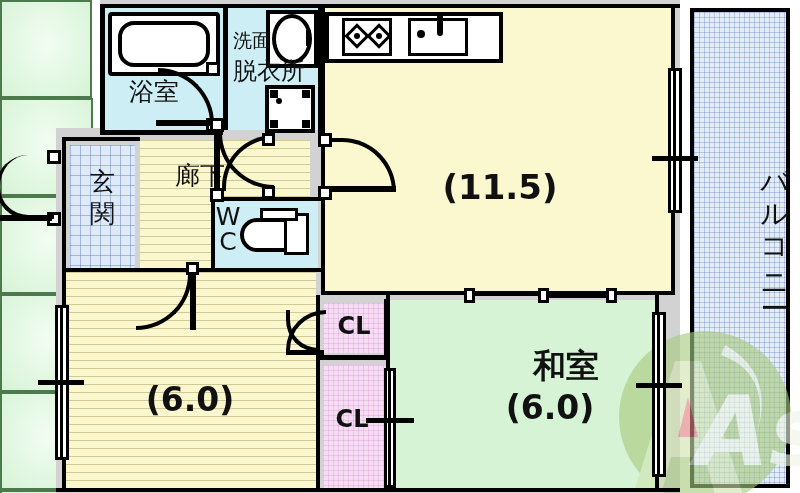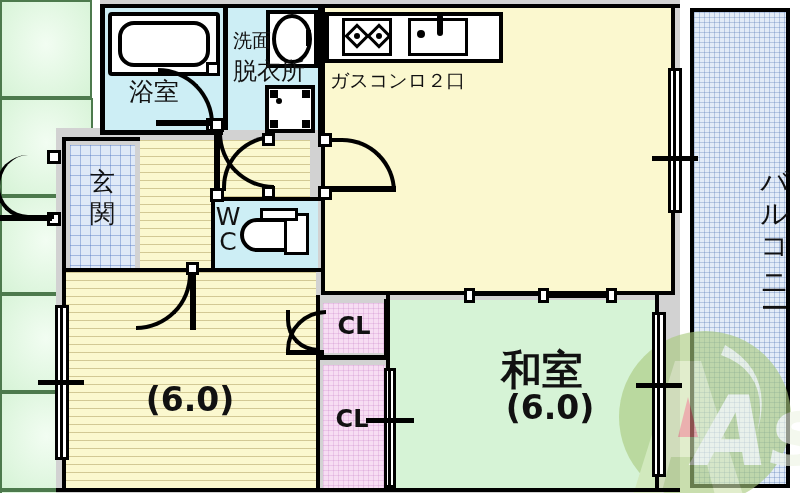--- a/index.html
+++ b/index.html
@@ -90,27 +90,28 @@
 
   <div class="ol" style="left:325px;top:12px;width:178px;height:51px;"></div>
   <div class="ol3" style="left:342px;top:18px;width:50px;height:38px;"></div>
   <div class="abs" style="left:348px;top:27px;width:18px;height:18px;border:3px solid #000;transform:rotate(45deg);"></div>
   <div class="abs" style="left:354px;top:33px;width:6px;height:6px;border-radius:50%;background:#000;"></div>
   <div class="abs" style="left:370px;top:27px;width:18px;height:18px;border:3px solid #000;transform:rotate(45deg);"></div>
   <div class="abs" style="left:376px;top:33px;width:6px;height:6px;border-radius:50%;background:#000;"></div>
   <div class="ol3" style="left:408px;top:18px;width:60px;height:38px;"></div>
   <div class="abs" style="left:417px;top:30px;width:8px;height:8px;border-radius:50%;background:#000;"></div>
   <div class="blk" style="left:437px;top:14px;width:6px;height:22px;border-radius:3px;"></div>
-  <div class="lbl" style="left:330px;top:70px;width:200px;font-size:19px;text-align:left;">ガスコンロ２口</div>
+  <div class="lbl" style="left:400px;top:168px;width:200px;font-size:34px;font-weight:bold;">(11.5)</div>
 
   <div class="rm f-tile" style="left:70px;top:145px;width:65px;height:125px;"></div>
   <div class="lbl" style="left:70px;top:168px;width:65px;font-size:25px;">玄</div>
   <div class="lbl" style="left:70px;top:200px;width:65px;font-size:25px;">関</div>
 
   <div class="rm f-wood" style="left:140px;top:140px;width:170px;height:130px;"></div>
+  <div class="lbl" style="left:145px;top:162px;width:110px;font-size:25px;">廊下</div>
 
   <div class="rm f-bath" style="left:213px;top:200px;width:105px;height:70px;"></div>
   <div class="lbl" style="left:214px;top:203px;width:28px;font-size:25px;">W</div>
   <div class="lbl" style="left:214px;top:228px;width:28px;font-size:25px;">C</div>
 
   <div class="abs" style="left:240px;top:218px;width:52px;height:34px;border:4px solid #000;border-radius:18px 4px 4px 18px;background:#fff;"></div>
   <div class="ol3" style="left:284px;top:213px;width:25px;height:42px;"></div>
   <div class="ol3" style="left:260px;top:208px;width:38px;height:13px;"></div>
 
   <div class="rm f-wood" style="left:66px;top:272px;width:250px;height:216px;"></div>
@@ -122,21 +123,21 @@
   <div class="rm f-cl" style="left:323px;top:365px;width:62px;height:123px;"></div>
   <div class="lbl" style="left:321px;top:406px;width:62px;font-size:24px;font-weight:bold;">CL</div>
 
   <div class="rm" style="left:390px;top:300px;width:265px;height:188px;background:#d6f3d6;"></div>
   <div class="tatami" style="left:390px;top:300px;width:88px;height:94px;"></div>
   <div class="tatami" style="left:478px;top:300px;width:89px;height:94px;"></div>
   <div class="tatami" style="left:567px;top:300px;width:88px;height:94px;"></div>
   <div class="tatami" style="left:390px;top:394px;width:88px;height:94px;"></div>
   <div class="tatami" style="left:478px;top:394px;width:89px;height:94px;"></div>
   <div class="tatami" style="left:567px;top:394px;width:88px;height:94px;"></div>
-  <div class="lbl" style="left:452px;top:348px;width:180px;font-size:41px;font-weight:bold;">和室</div>
+  <div class="lbl" style="left:476px;top:348px;width:180px;font-size:33px;font-weight:bold;">和室</div>
   <div class="lbl" style="left:460px;top:390px;width:180px;font-size:33px;font-weight:bold;">(6.0)</div>
 
   <div class="rm f-balc" style="left:690px;top:8px;width:100px;height:480px;border:4px solid #000;"></div>
   <div class="lbl vtext" style="left:690px;top:150px;width:100px;font-size:28px;letter-spacing:4px;">バルコニー</div>
 
   <svg id="wm" width="240" height="175" viewBox="0 0 240 175" style="left:575px;top:325px;opacity:.62;">
     <circle cx="130" cy="92" r="86" fill="#a9ca7e"></circle>
     <path d="M58 170 L100 36 L126 36 L168 170 L140 170 L130 132 L96 132 L86 170 Z" fill="#cfe3ae"></path>
     <path d="M103 112 L113 72 L123 112 Z" fill="#e0817f"></path>
     <text x="120" y="140" font-family="DejaVu Sans, sans-serif" font-size="96" font-weight="bold" font-style="italic" fill="#eef5e4">Assist</text>

